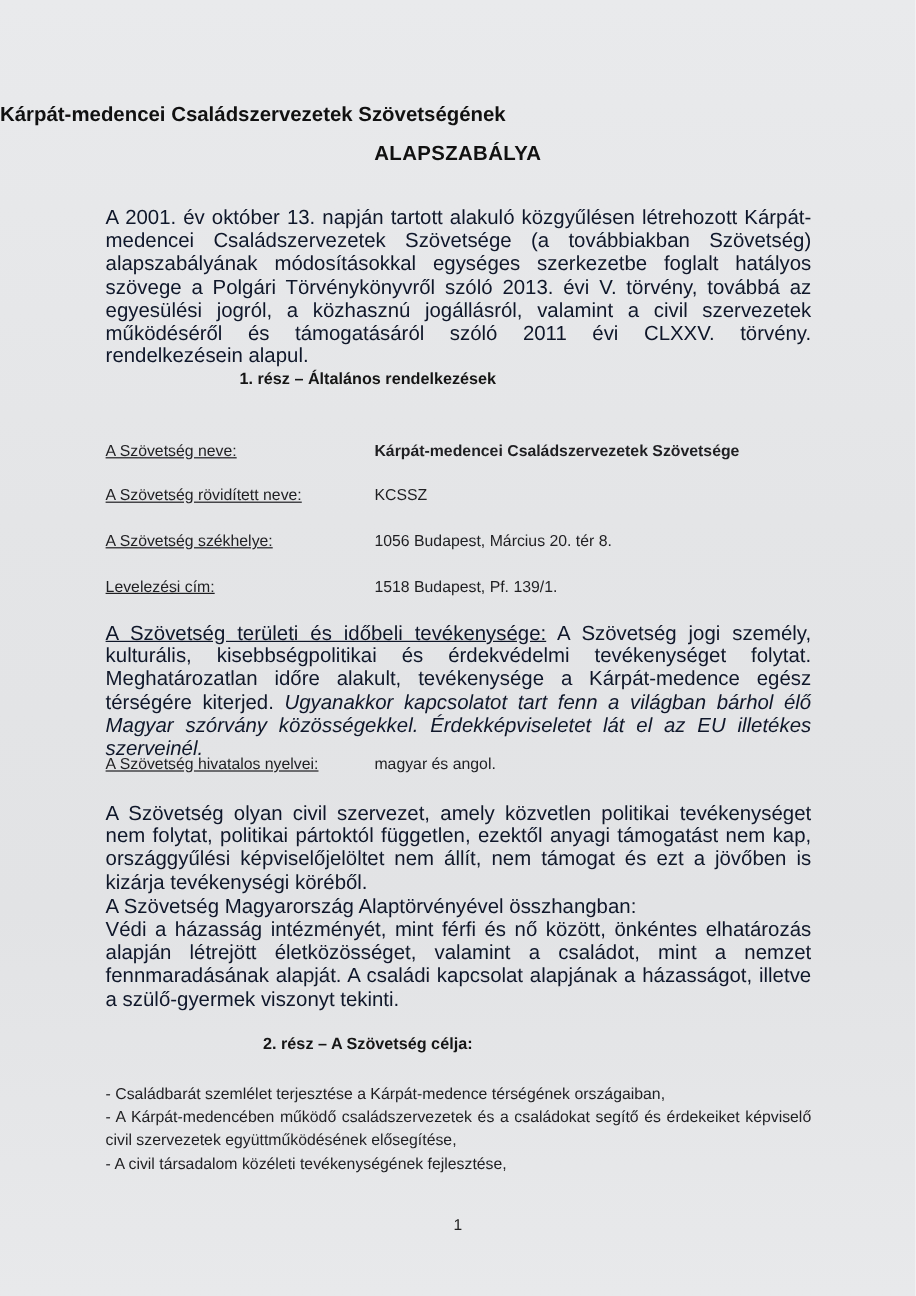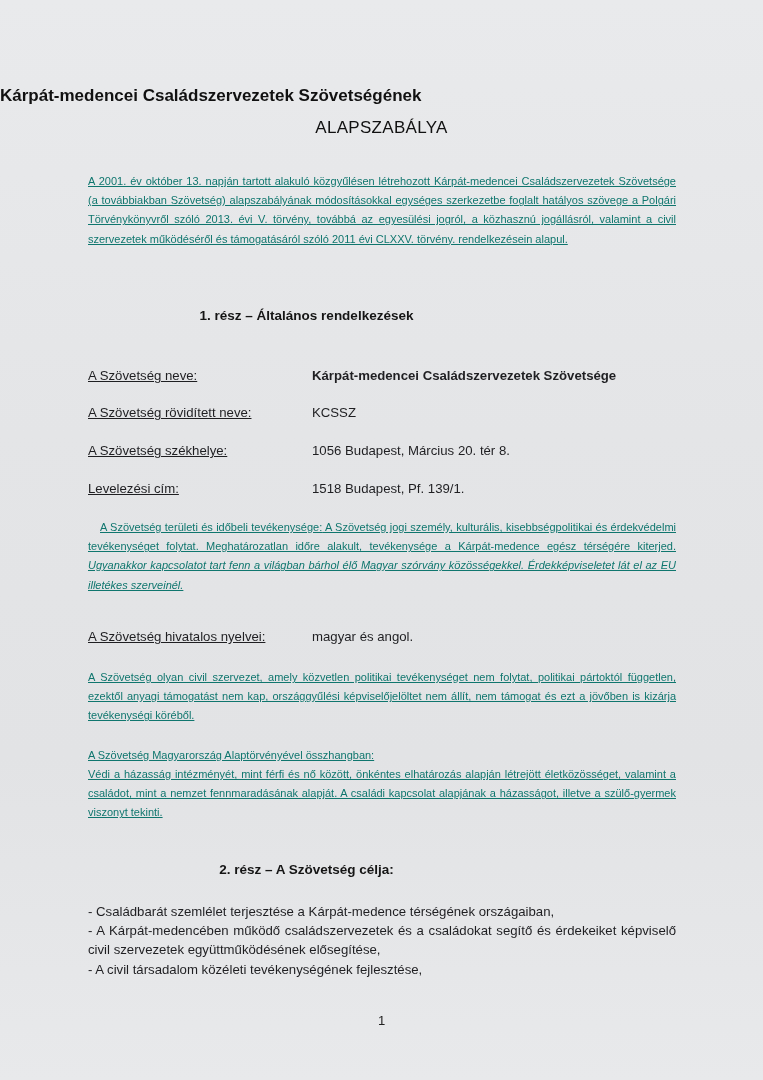--- a/index.html
+++ b/index.html
@@ -10,35 +10,35 @@
     color: #1b1b1d;
     position: relative;
   }
   .page { position: absolute; left: 0; top: 0; width: 763px; height: 1080px; }
   .title1 {
     position: absolute; left: 0; width: 763px; top: 86px; text-align: left;
     font-weight: bold; font-size: 17px; color: #111;
   }
   .title2 {
     position: absolute; left: 0; width: 763px; top: 118px; text-align: center;
-    font-weight: normal; font-size: 17px; letter-spacing: 0.3px; color: #111;
+    font-weight: bold; font-size: 17px; letter-spacing: 0.3px; color: #111;
   }
   .para {
     position: absolute; left: 88px; width: 588px;
-    font-size: 11px; line-height: 19.2px; text-align: justify; color: #0f766e; text-decoration: underline;
+    font-size: 17px; line-height: 19.2px; text-align: justify; color: #0f172a;
   }
   .section-title {
     position: absolute; left: 0; width: 613px; text-align: center;
     font-weight: bold; font-size: 13.5px; color: #151515;
   }
   .field-row { position: absolute; left: 88px; width: 600px; font-size: 13.2px; height: 20px; }
   .field-label { position: absolute; left: 0; text-decoration: underline; color: #1f1f22; }
   .field-value { position: absolute; left: 224px; color: #1f1f22; white-space: nowrap; }
   .field-value.bold { font-weight: bold; }
-  .u { text-decoration: underline; margin-left: 12px; }
+  .u { text-decoration: underline; }
   .i { font-style: italic; }
   .list-item { position: absolute; left: 88px; width: 588px; font-size: 13.2px; line-height: 19.2px; text-align: justify; color: #1f1f22; }
   .page-number { position: absolute; left: 0; width: 763px; top: 1013px; text-align: center; font-size: 13px; color: #222; }
 </style>
 </head>
 <body>
 
 <div class="page">
   <div class="title1">Kárpát-medencei Családszervezetek Szövetségének</div>
   <div class="title2">ALAPSZABÁLYA</div>

